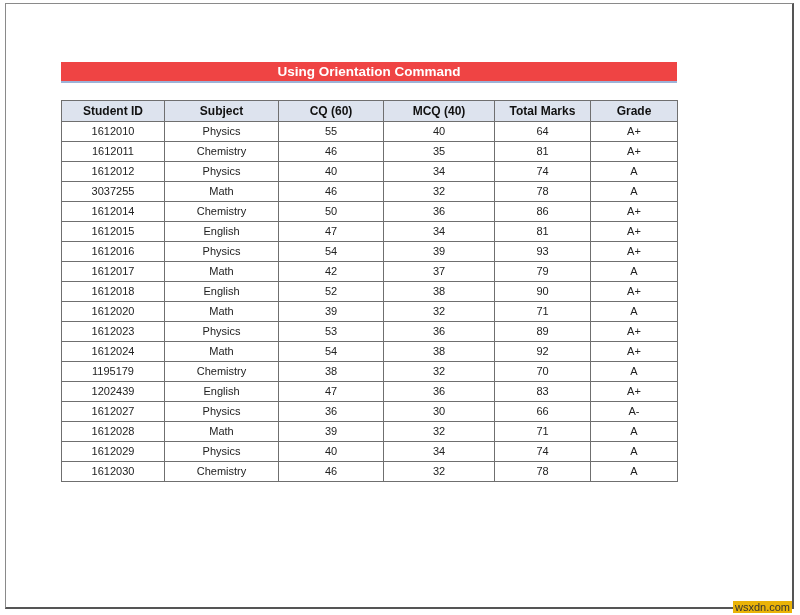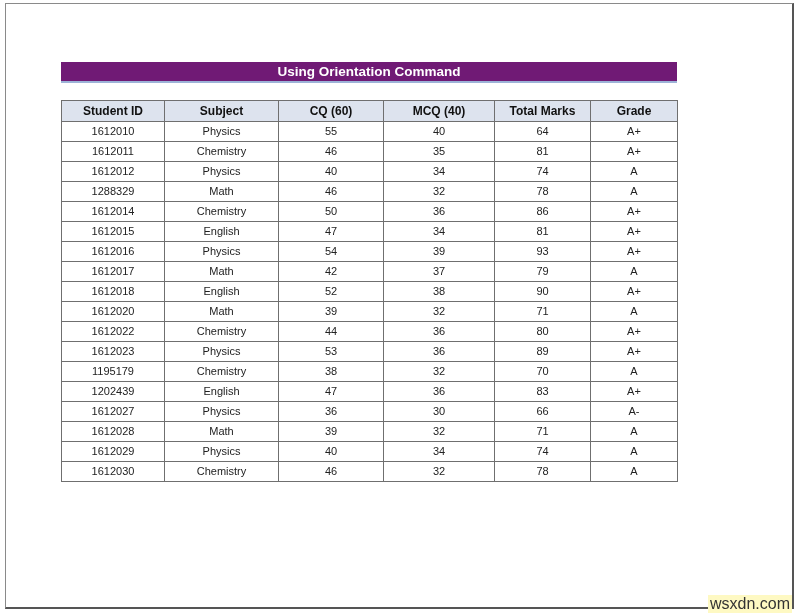--- a/index.html
+++ b/index.html
@@ -22,21 +22,21 @@
       border-bottom: 2px solid #555;
       background: #ffffff;
       box-sizing: border-box;
     }
     .title-bar {
       position: absolute;
       left: 55px;
       top: 58px;
       width: 616px;
       height: 19px;
-      background: #701a75;
+      background: #ef4444;
       border-bottom: 2px solid #9db3d8;
       color: #ffffff;
       font-weight: bold;
       font-size: 13.5px;
       line-height: 19px;
       text-align: center;
       box-sizing: content-box;
     }
     table.data {
       position: absolute;
@@ -68,23 +68,23 @@
     .col-id { width: 103px; }
     .col-subj { width: 114px; }
     .col-cq { width: 105px; }
     .col-mcq { width: 111px; }
     .col-total { width: 96px; }
     .col-grade { width: 87px; }
     .watermark {
       position: absolute;
       right: 8px;
       bottom: 2px;
-      font-size: 16px;
+      font-size: 11px;
       color: #333;
-      background: #fef9c3;
+      background: #eab308;
       padding: 0 2px;
     }
   </style>
 </head>
 <body>
 
 <div class="page">
   <div class="title-bar">Using Orientation Command</div>
 
   <table class="data">
@@ -125,21 +125,21 @@
         </tr>
         <tr>
           <td>1612012</td>
           <td>Physics</td>
           <td>40</td>
           <td>34</td>
           <td>74</td>
           <td>A</td>
         </tr>
         <tr>
-          <td>1288329</td>
+          <td>3037255</td>
           <td>Math</td>
           <td>46</td>
           <td>32</td>
           <td>78</td>
           <td>A</td>
         </tr>
         <tr>
           <td>1612014</td>
           <td>Chemistry</td>
           <td>50</td>
@@ -181,33 +181,33 @@
         </tr>
         <tr>
           <td>1612020</td>
           <td>Math</td>
           <td>39</td>
           <td>32</td>
           <td>71</td>
           <td>A</td>
         </tr>
         <tr>
-          <td>1612022</td>
-          <td>Chemistry</td>
-          <td>44</td>
-          <td>36</td>
-          <td>80</td>
-          <td>A+</td>
-        </tr>
-        <tr>
           <td>1612023</td>
           <td>Physics</td>
           <td>53</td>
           <td>36</td>
           <td>89</td>
+          <td>A+</td>
+        </tr>
+        <tr>
+          <td>1612024</td>
+          <td>Math</td>
+          <td>54</td>
+          <td>38</td>
+          <td>92</td>
           <td>A+</td>
         </tr>
         <tr>
           <td>1195179</td>
           <td>Chemistry</td>
           <td>38</td>
           <td>32</td>
           <td>70</td>
           <td>A</td>
         </tr>

